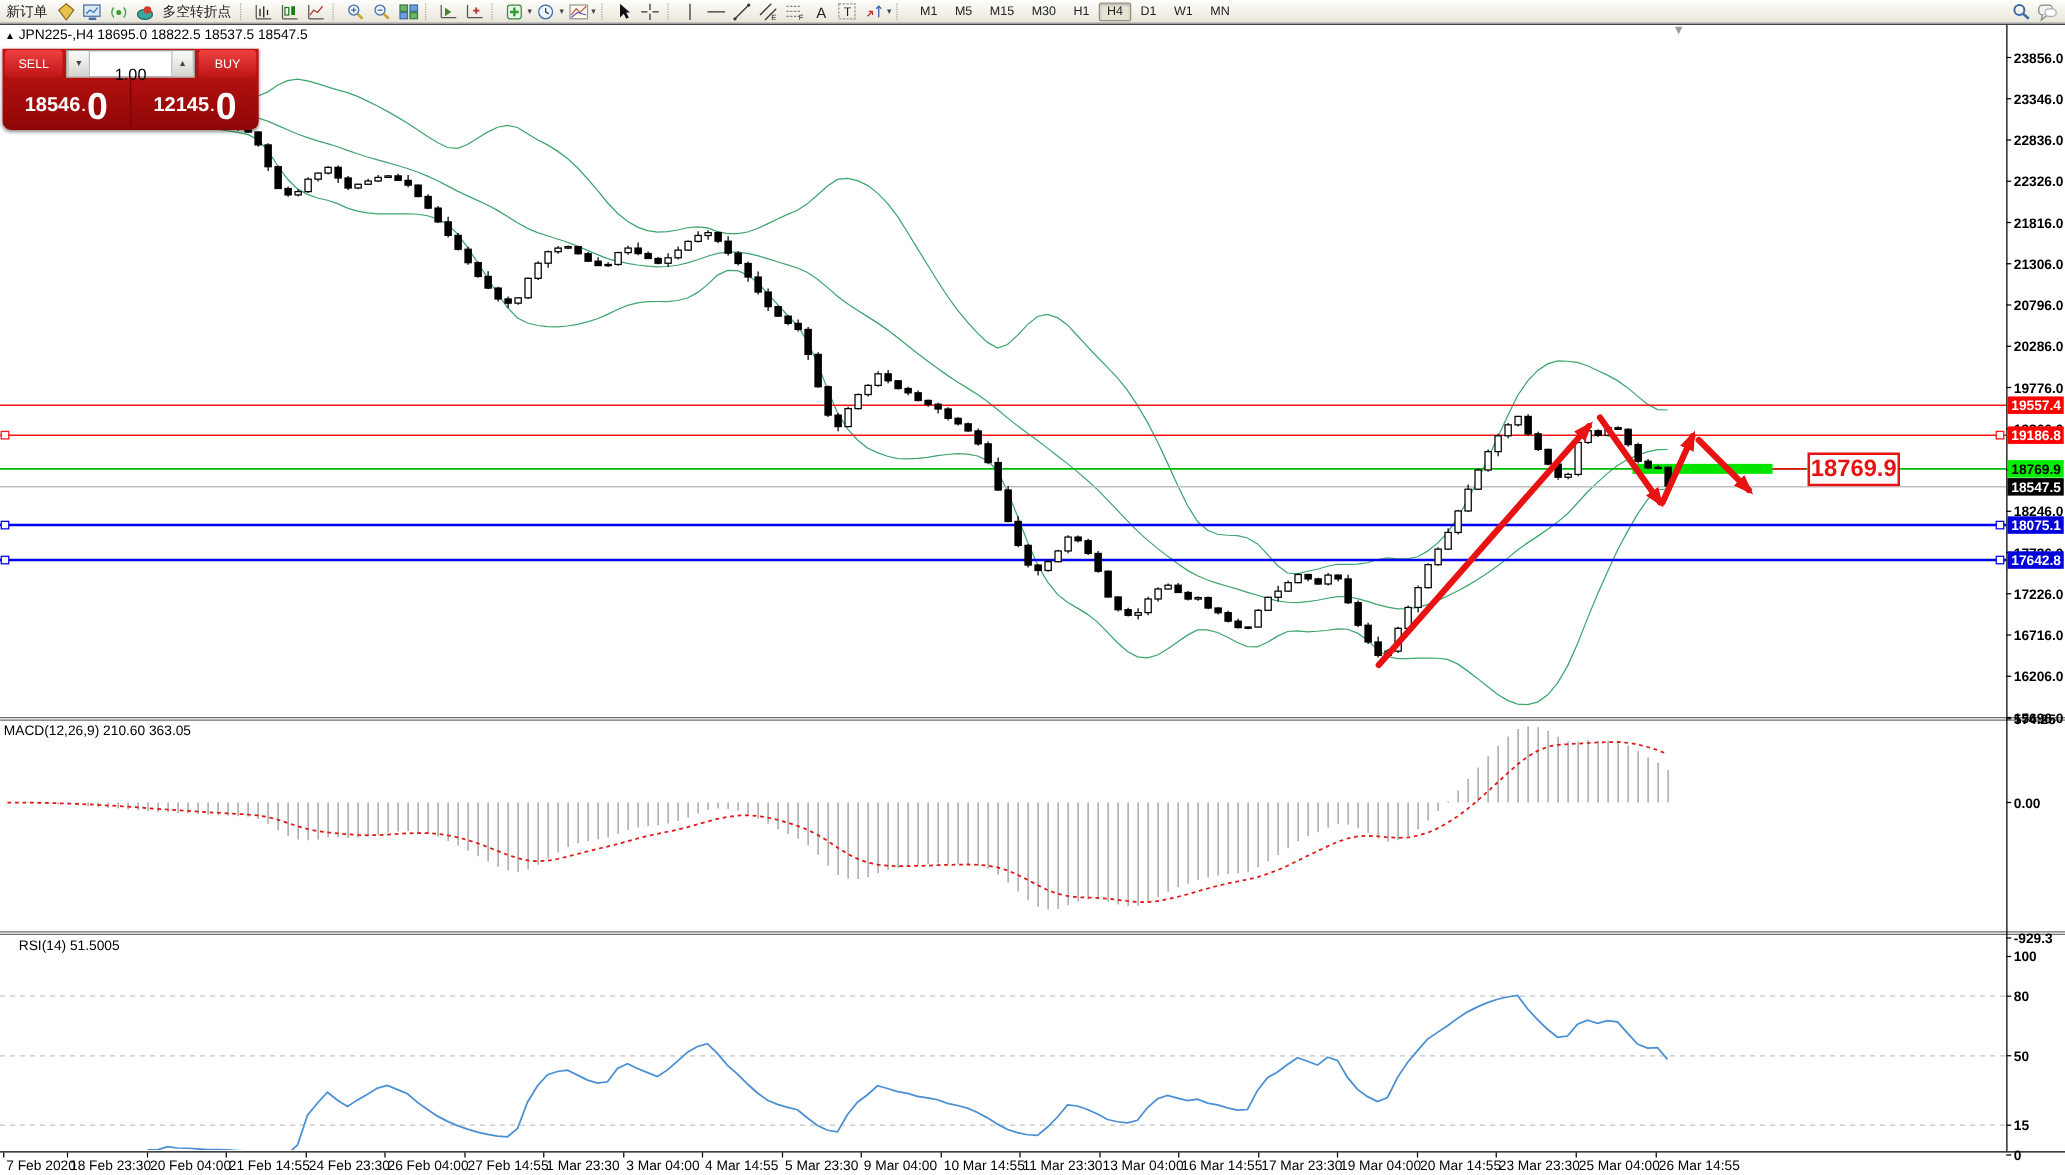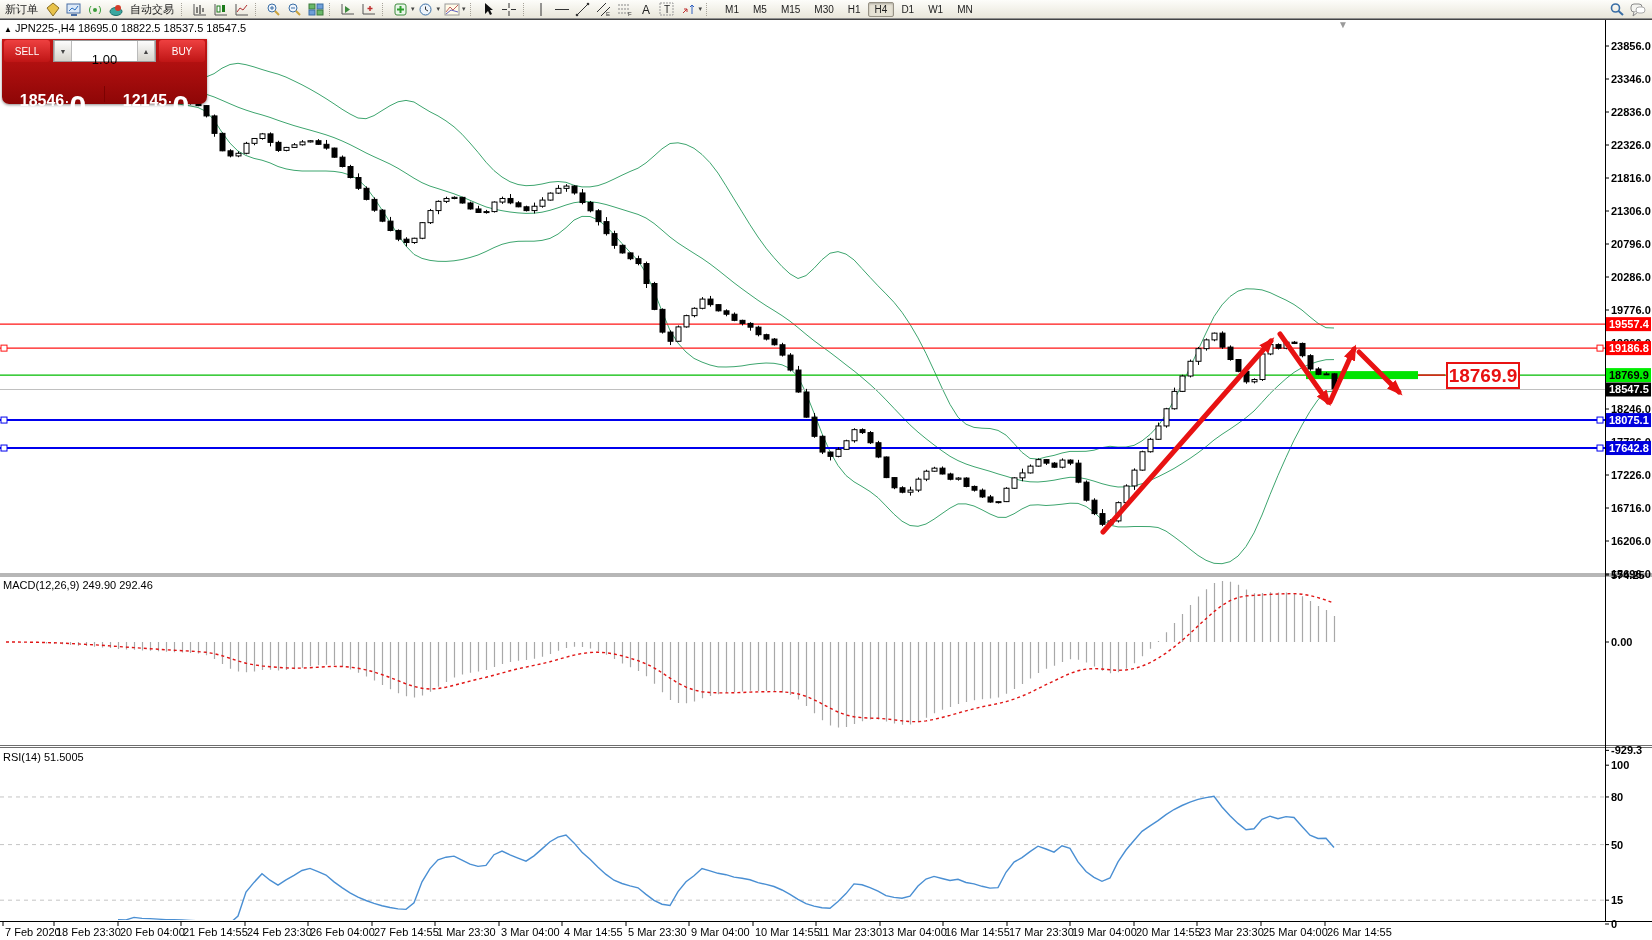--- a/index.html
+++ b/index.html
@@ -18,39 +18,39 @@
   .tf-btn{font-size:10px;color:#222;padding:1px 6px;border:1px solid transparent;border-radius:2px;}
   .tf-btn.active{background:#e6e2d4;border:1px solid #979285;box-shadow:inset 0 1px 2px rgba(0,0,0,.25);}
   .tb-spacer{flex:1;}
   
   svg.chart{position:absolute;left:0;top:0;z-index:1;}
   .symbol-line{position:absolute;left:4px;top:22px;font-size:11px;color:#000;z-index:3;white-space:nowrap;}
   .symbol-line .mark{font-size:8px;margin-right:3px;color:#000;}
   .shift-marker{position:absolute;left:1338px;top:19px;font-size:10px;color:#9a9a9a;z-index:3;}
   .ind-label{position:absolute;left:3px;font-size:11px;color:#000;z-index:3;white-space:nowrap;}
   #macd-label{top:579px;}
-  #rsi-label{top:751px;}
+  #rsi-label{top:751px;margin-left:12px;}
   .turning-point{position:absolute;left:1400px;top:281px;z-index:3;font-size:33px;font-weight:bold;
     color:#2bd32b;text-shadow:2.5px 3px 0 #161616;letter-spacing:0px;white-space:nowrap;}
   .price-tag-box{position:absolute;left:1446px;top:362px;width:70px;height:23px;z-index:3;
     border:2px solid #e81212;background:#fff;color:#e81212;font-size:19px;font-weight:bold;
     display:flex;align-items:center;justify-content:center;}
   
   .trade-panel{position:absolute;left:2px;top:39px;width:205px;height:65px;z-index:4;
     border-radius:0 0 7px 7px;background:linear-gradient(#c51616,#8e0606);
     box-shadow:0 1px 3px rgba(0,0,0,.45);}
   .tp-top{display:flex;height:23px;padding:1px 2px 0 2px;box-sizing:border-box;}
   .sell-btn,.buy-btn{width:46px;background:linear-gradient(#ee4040,#bf1515);color:#fff;
     font-size:10px;display:flex;align-items:center;justify-content:center;border-radius:3px;}
   .vol-box{flex:1;display:flex;margin:0 3px;background:#fff;border:1px solid #9a9a9a;box-sizing:border-box;}
   .vol-spin{width:16px;background:linear-gradient(#fcfcfc,#d5d3cc);display:flex;align-items:center;
     justify-content:center;font-size:7px;color:#444;border-left:1px solid #bbb;border-right:1px solid #bbb;}
   .vol-value{flex:1;display:flex;align-items:center;justify-content:center;font-size:13px;color:#000;margin-top:17px;}
   .tp-prices{display:flex;height:40px;}
-  .tp-cell{flex:1;display:flex;align-items:flex-start;justify-content:center;color:#fff;padding-top:6px;margin-top:24px;}
+  .tp-cell{flex:1;display:flex;align-items:center;justify-content:center;color:#fff;padding-top:6px;}
   .tp-cell.left{border-right:1px solid #7c0202;}
   .price-main{font-size:16px;font-weight:bold;}
   .price-dot{font-size:12px;font-weight:bold;margin:0 1px;}
   .price-big{font-size:30px;font-weight:bold;line-height:.9;}
 </style>
 </head>
 <body>
 
 <div class="app">
   <div class="toolbar" id="toolbar">
@@ -73,21 +73,21 @@
           <path d="M4 12 A6 6 0 0 1 4 4" stroke="#3a9d3a" fill="none"></path>
           <path d="M12 4 A6 6 0 0 1 12 12" stroke="#3a9d3a" fill="none"></path>
         </svg>
       </span>
       <span class="tb-icon">
         <svg width="16" height="15">
           <ellipse cx="8" cy="9.5" rx="6" ry="4" fill="#3aa7a0" stroke="#1f6e69"></ellipse>
           <circle cx="10" cy="6" r="3" fill="#d43c2a"></circle>
         </svg>
       </span>
-      <span class="tb-btn-text">自动交易</span>
+      <span class="tb-btn-text">多空转折点</span>
       <span class="tb-sep"></span>
       <span class="tb-icon">
         <svg width="16" height="15">
           <path d="M2 13 L2 2 M2 13 L14 13" stroke="#555"></path>
           <path d="M5 11 L5 5 M8 12 L8 3 M11 10 L11 6" stroke="#111"></path>
         </svg>
       </span>
       <span class="tb-icon">
         <svg width="16" height="15">
           <path d="M2 13 L2 2 M2 13 L14 13" stroke="#555"></path>
@@ -794,17 +794,17 @@
           <span class="price-big">0</span>
       </div>
       <div class="tp-cell">
         <span class="price-main">12145</span>
           <span class="price-dot">.</span>
           <span class="price-big">0</span>
       </div>
     </div>
   </div>
 
-  <div class="ind-label" id="macd-label">MACD(12,26,9) 249.90 292.46</div>
+  <div class="ind-label" id="macd-label">MACD(12,26,9) 210.60 363.05</div>
   <div class="ind-label" id="rsi-label">RSI(14) 51.5005</div>
 
   <div class="price-tag-box">18769.9</div>
 </div>
 
 </body></html>

